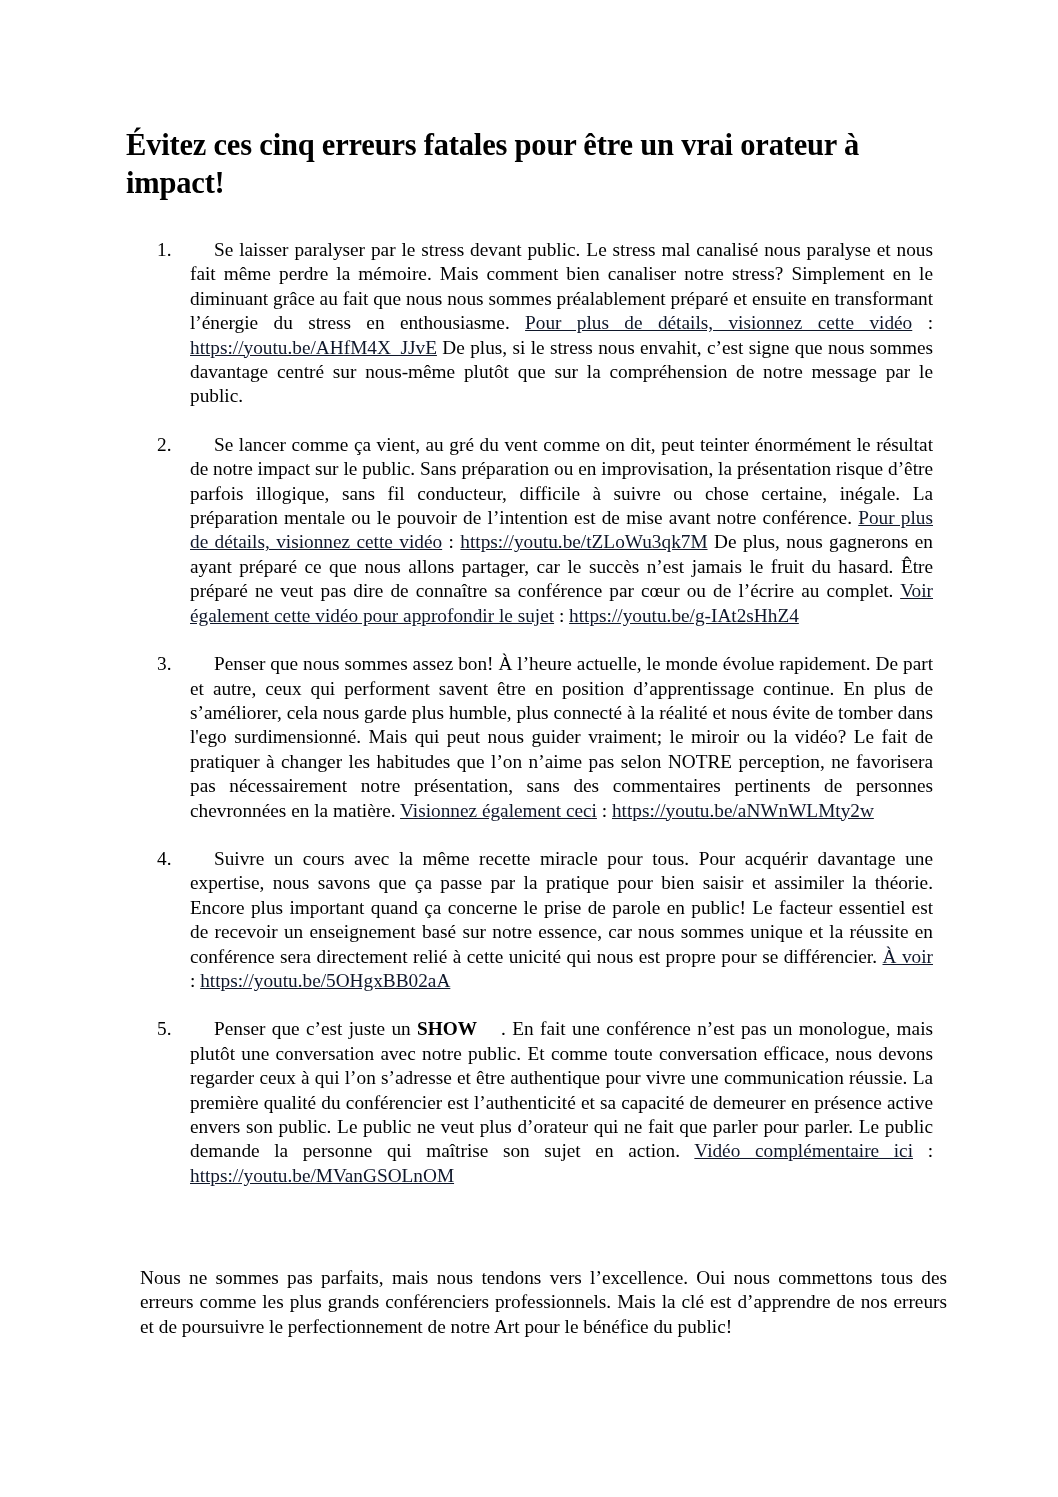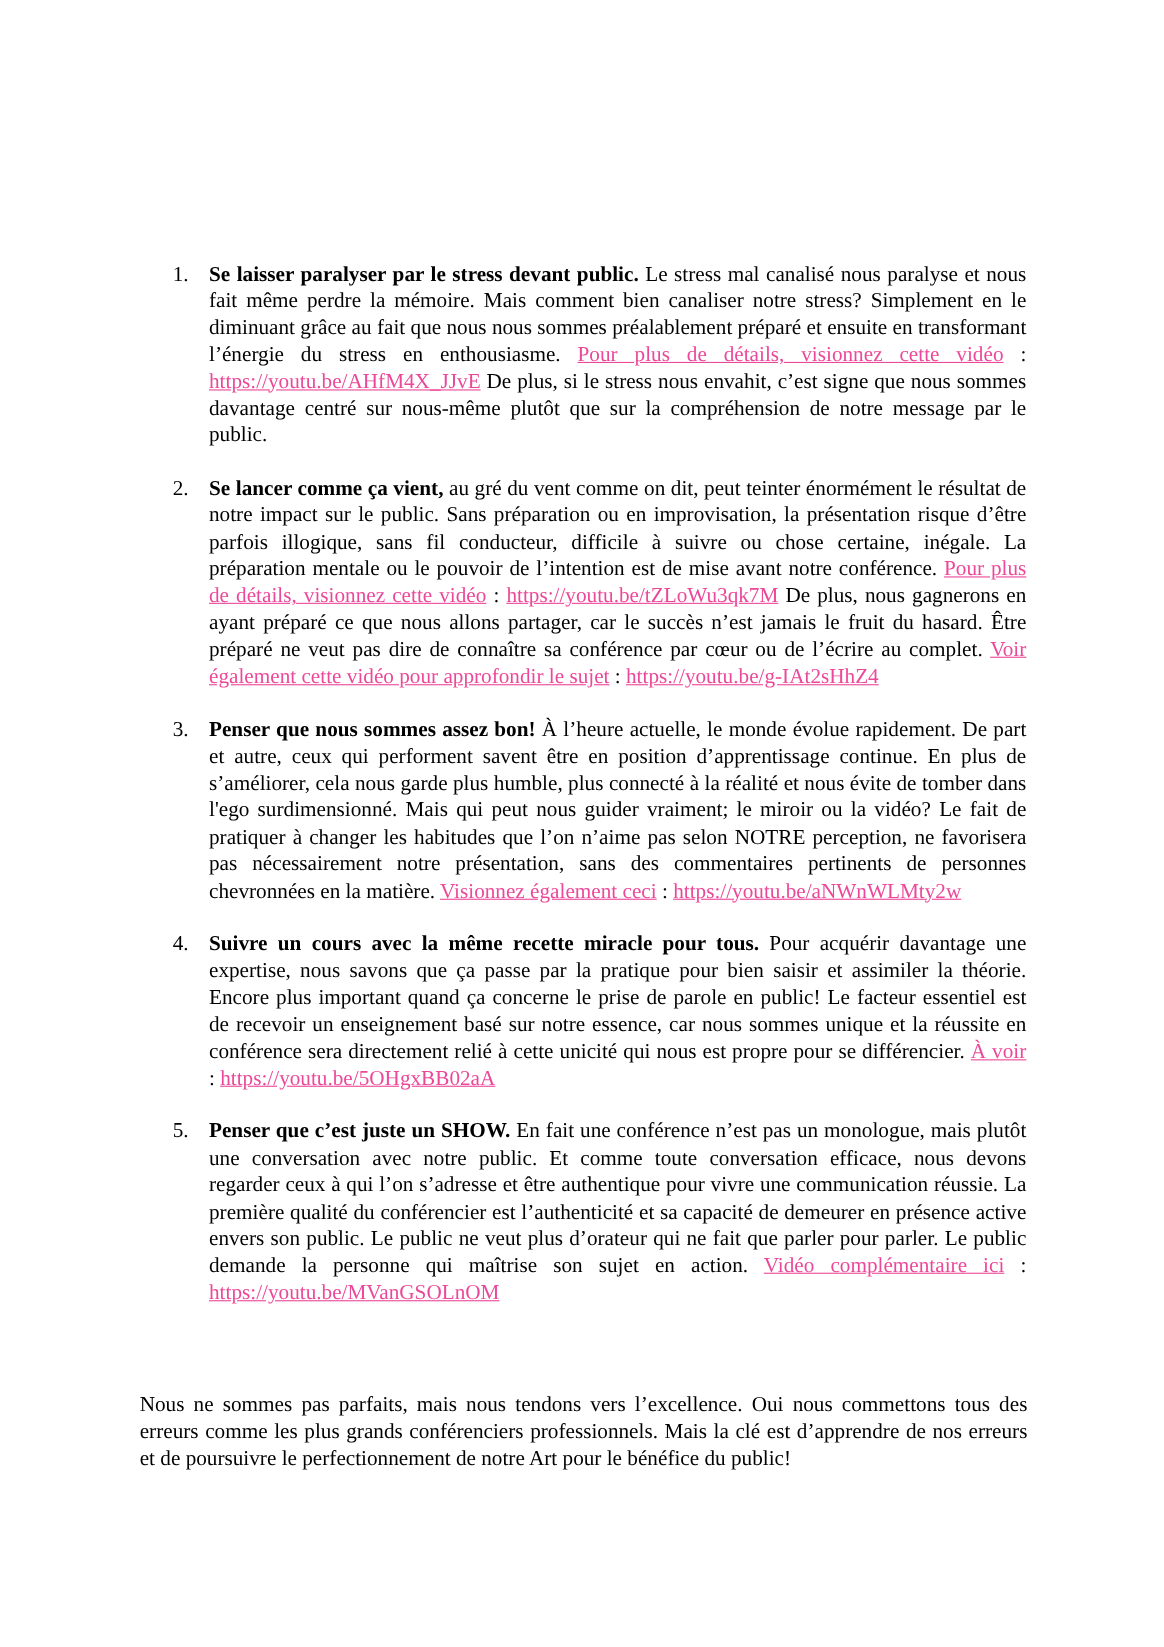--- a/index.html
+++ b/index.html
@@ -10,31 +10,32 @@
              font-size: 30.5px; line-height: 38px; font-weight: bold; letter-spacing: -0.2px; }
   ol.errors { position: absolute; left: 126px; top: 238px; width: 807px; margin: 0; padding: 0;
               list-style: none; }
   ol.errors li { position: relative; padding-left: 64px; margin: 0;
                  font-size: 19.3px; line-height: 24.4px; text-align: justify; }
   ol.errors li .num { position: absolute; left: 31px; top: 0; }
   li.item-1 { margin-bottom: 24px !important; }
   li.item-2 { margin-bottom: 24px !important; }
   li.item-3 { margin-bottom: 24px !important; }
   li.item-4 { margin-bottom: 24px !important; }
-  a.link { color: #ec4899; text-decoration: underline; cursor: pointer; }
-  .b { font-weight: bold; }
+  a.link { color: #0f172a; text-decoration: underline; cursor: pointer; }
+  .b { font-weight: normal; margin-left: 24px; }
   .i { }
   .bi { font-weight: bold; }
-  p.conclusion { position: absolute; left: 127px; top: 1266px; width: 807px; margin: 0;
+  p.conclusion { position: absolute; left: 140px; top: 1266px; width: 807px; margin: 0;
                  font-size: 19.3px; line-height: 24.4px; text-align: justify; }
 </style>
 </head>
 <body>
 
 <div class="page">
+  <h1 class="title">Évitez ces cinq erreurs fatales pour être un vrai orateur à impact!</h1>
 
   <ol class="errors">
     <li class="item-1">
       <span class="num">1.</span>
       <span class="content"><span class="b">Se laisser paralyser par le stress devant public.</span><span class=""> Le stress mal canalisé nous paralyse et nous fait même perdre la mémoire. Mais comment bien canaliser notre stress? Simplement en le diminuant grâce au fait que nous nous sommes préalablement préparé et ensuite en transformant l’énergie du stress en enthousiasme. </span><a class="link">Pour plus de détails, visionnez cette vidéo</a><span class=""> : </span><a class="link">https://youtu.be/AHfM4X_JJvE</a><span class=""> De plus, si le stress nous envahit, c’est signe que nous sommes davantage centré sur nous-même plutôt que sur la compréhension de notre message par le public.</span></span>
     </li>
     <li class="item-2">
       <span class="num">2.</span>
       <span class="content"><span class="b">Se lancer comme ça vient,</span><span class=""> au gré du vent comme on dit, peut teinter énormément le résultat de notre impact sur le public. Sans préparation ou en improvisation, la présentation risque d’être parfois illogique, sans fil conducteur, difficile à suivre ou chose certaine, inégale. La préparation mentale ou le pouvoir de l’intention est de mise avant notre conférence. </span><a class="link">Pour plus de détails, visionnez cette vidéo</a><span class=""> : </span><a class="link">https://youtu.be/tZLoWu3qk7M</a><span class=""> De plus, nous gagnerons en ayant préparé ce que nous allons partager, car le succès n’est jamais le fruit du hasard. Être préparé ne veut pas dire de connaître sa conférence par cœur ou de l’écrire au complet. </span><a class="link">Voir également cette vidéo pour approfondir le sujet</a><span class=""> : </span><a class="link">https://youtu.be/g-IAt2sHhZ4</a></span>
     </li>

